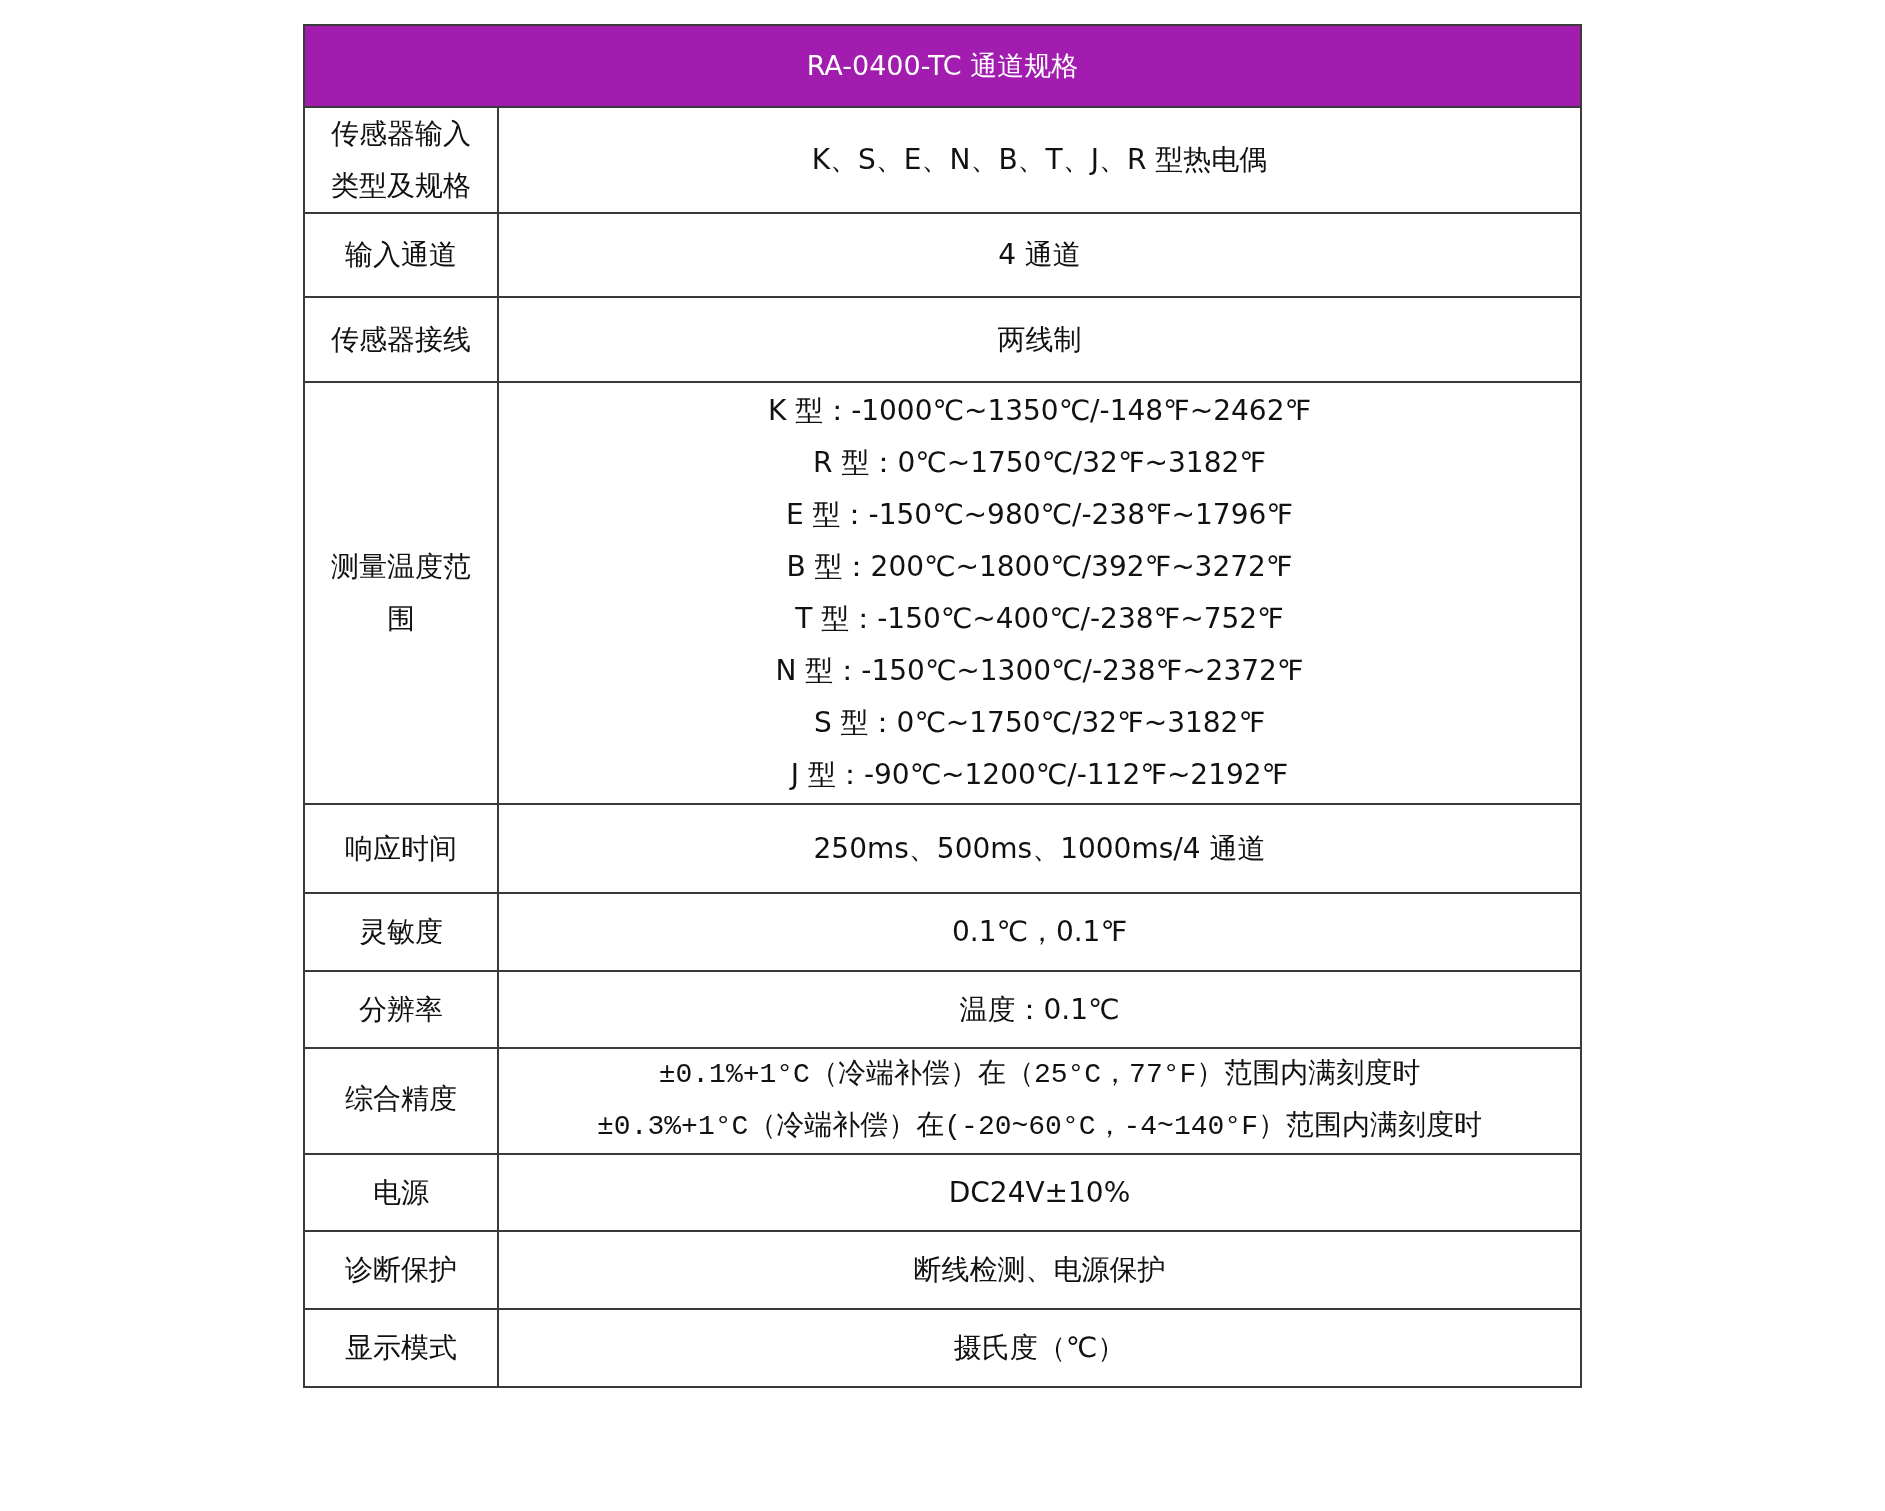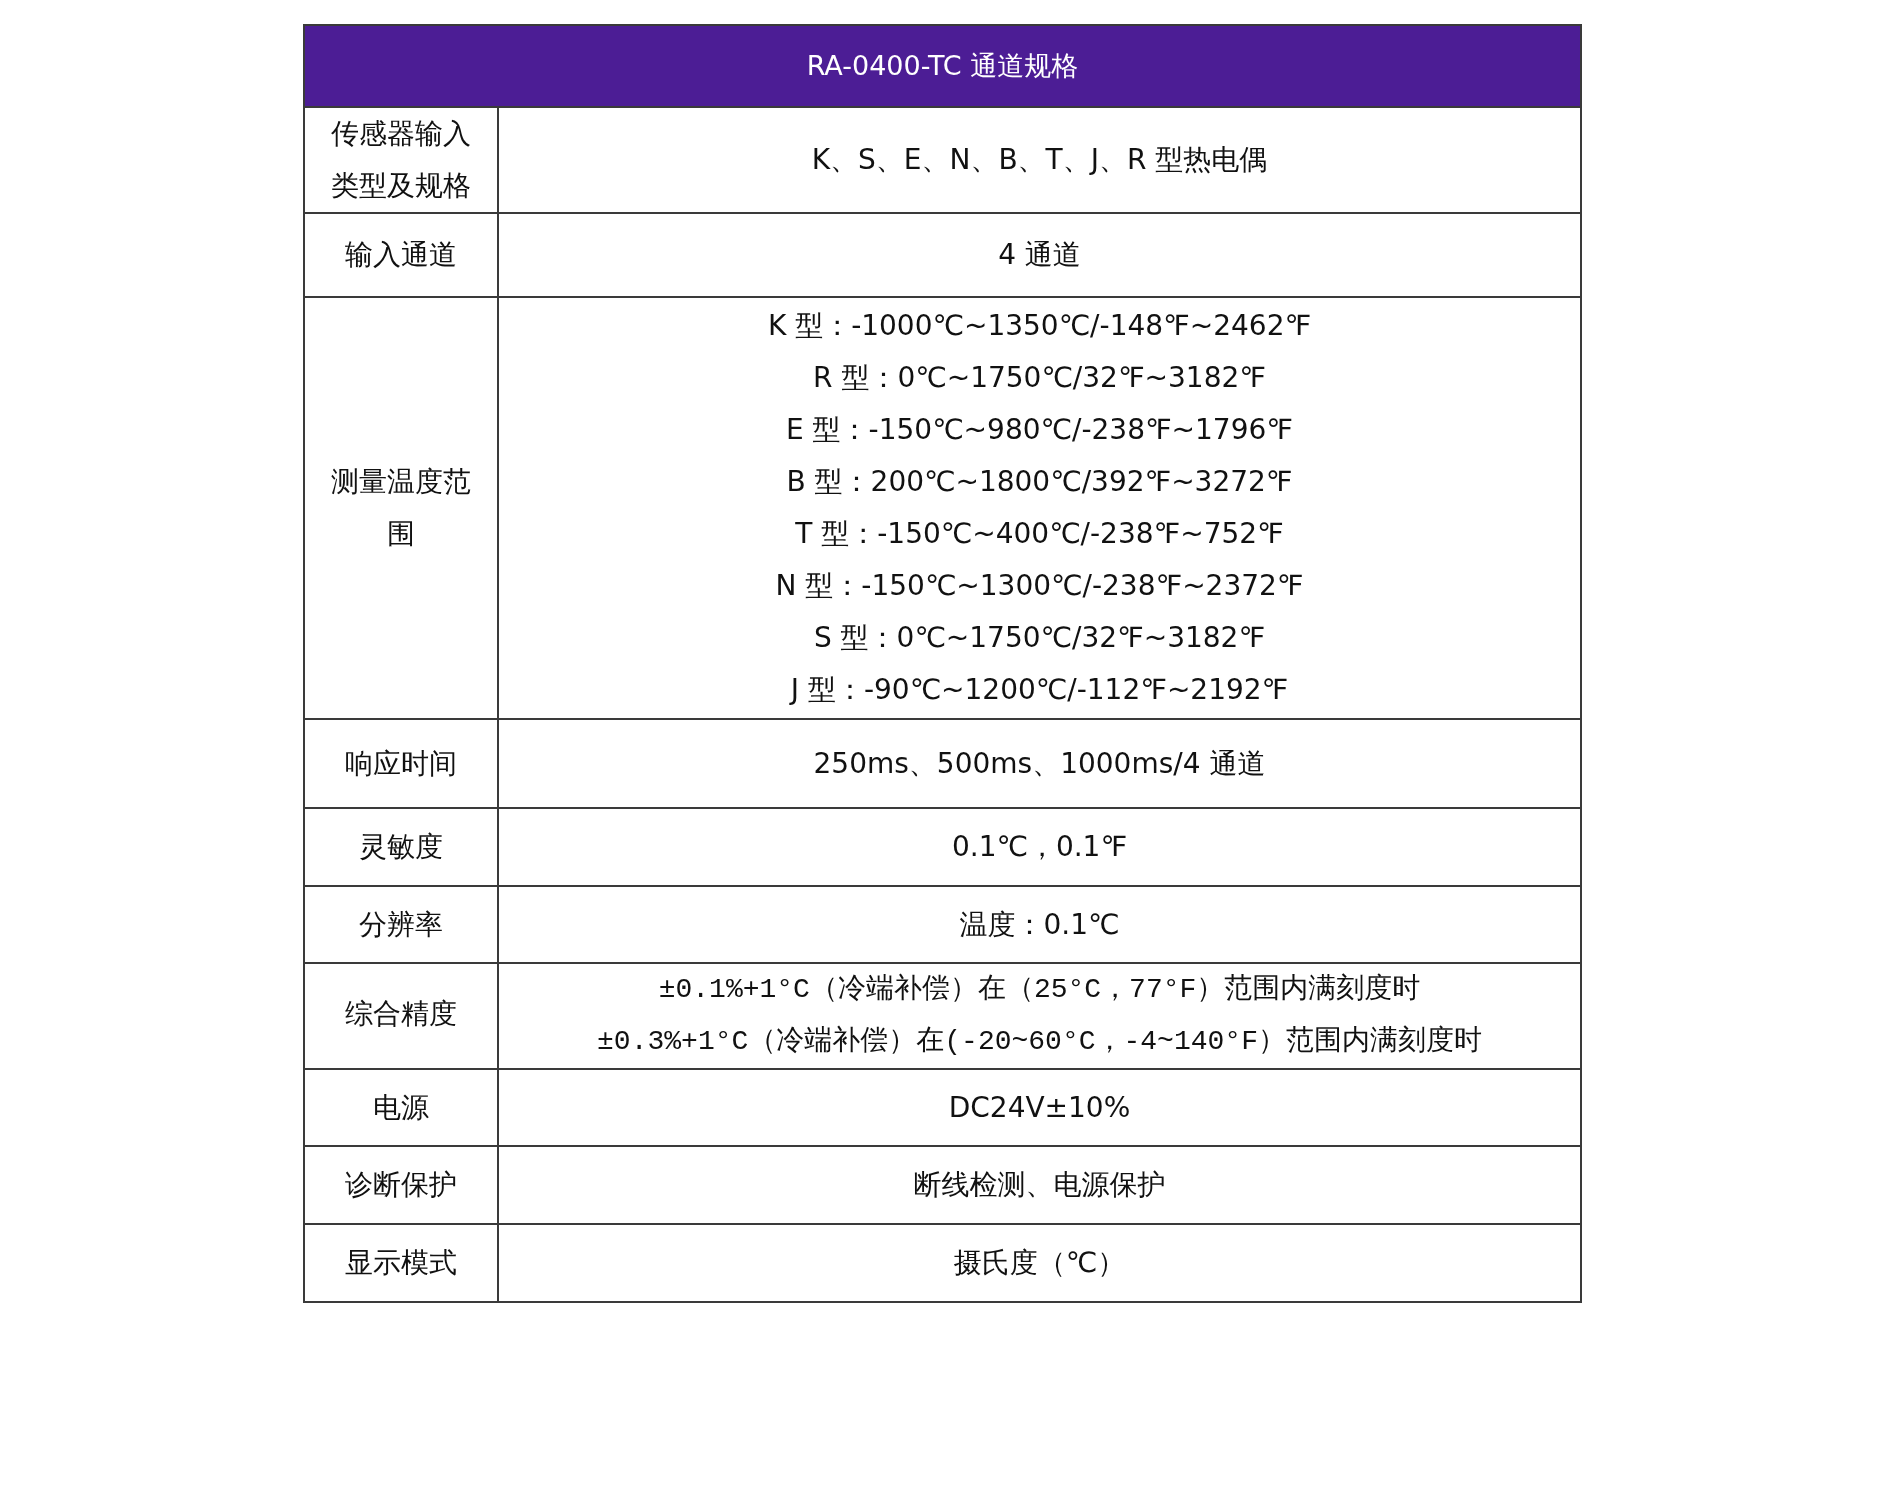--- a/index.html
+++ b/index.html
@@ -9,21 +9,21 @@
     position: absolute; left: 303px; top: 24px; width: 1279px;
     border-collapse: collapse; table-layout: fixed;
     border: 2px solid #3a3a3a;
   }
   .spec-table td, .spec-table th {
     border: 2px solid #3a3a3a; text-align: center; vertical-align: middle;
     padding: 0; font-weight: normal;
   }
   .col-label { width: 194px; }
   .header-cell {
-    background: #4c1d95; color: #ffffff; height: 80px;
+    background: #a21caf; color: #ffffff; height: 80px;
     font-size: 27px; font-weight: bold; letter-spacing: 0px;
   }
   .label-cell { font-size: 28px; line-height: 52px; padding: 0 10px; }
   .value-cell { font-size: 28px; line-height: 52px; }
   .line { display: block; }
   .r1 { height: 105px; }
   .r2 { height: 84px; }
   .r3 { height: 85px; }
   .r4 { height: 422px; }
   .r5 { height: 89px; }
@@ -60,20 +60,28 @@
 
   <tr class="r2">
     <td class="label-cell">
       <span class="line">输入通道</span>
     </td>
     <td class="value-cell">
       <span class="line">4 通道</span>
     </td>
   </tr>
 
+  <tr class="r3">
+    <td class="label-cell">
+      <span class="line">传感器接线</span>
+    </td>
+    <td class="value-cell">
+      <span class="line">两线制</span>
+    </td>
+  </tr>
 
   <tr class="r4">
     <td class="label-cell">
       <span class="line">测量温度范</span>
       <span class="line">围</span>
     </td>
     <td class="value-cell">
       <span class="line">K 型：-1000℃~1350℃/-148℉~2462℉</span>
       <span class="line">R 型：0℃~1750℃/32℉~3182℉</span>
       <span class="line">E 型：-150℃~980℃/-238℉~1796℉</span>

